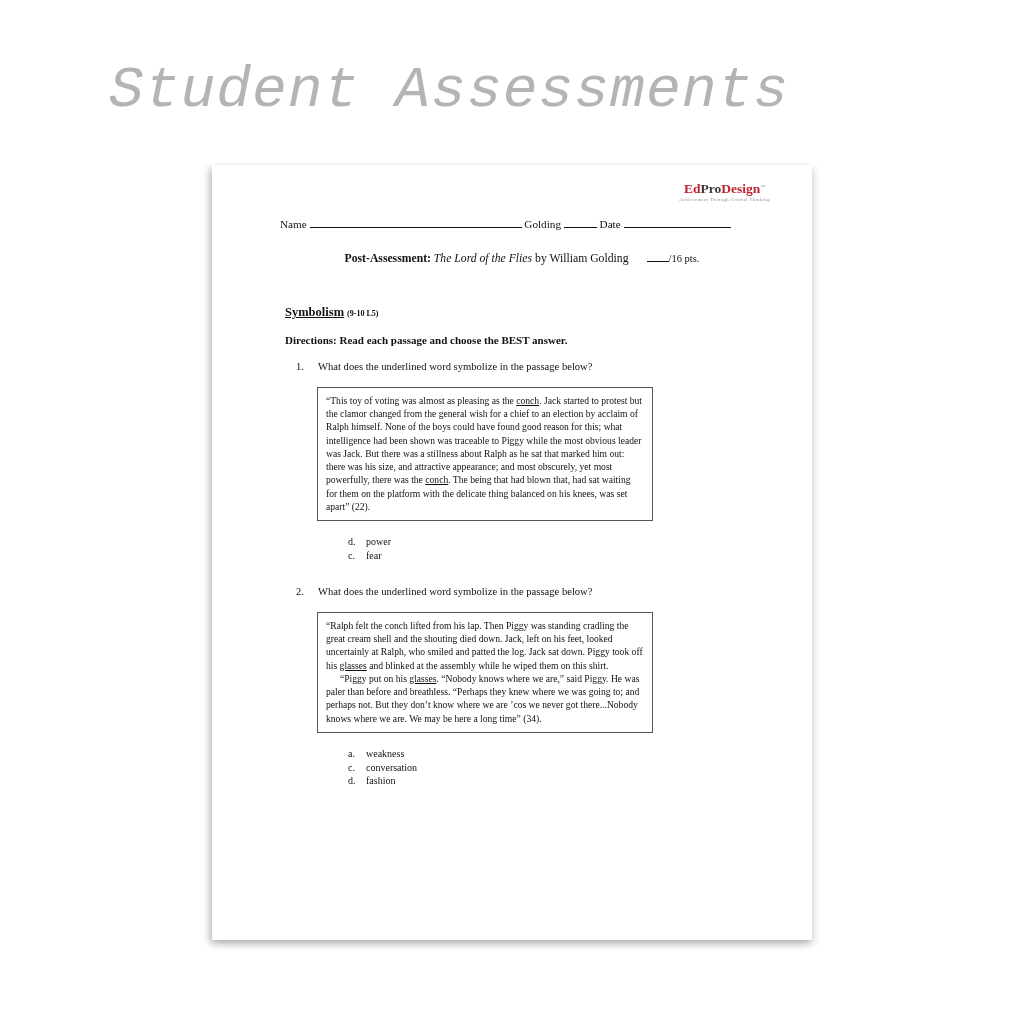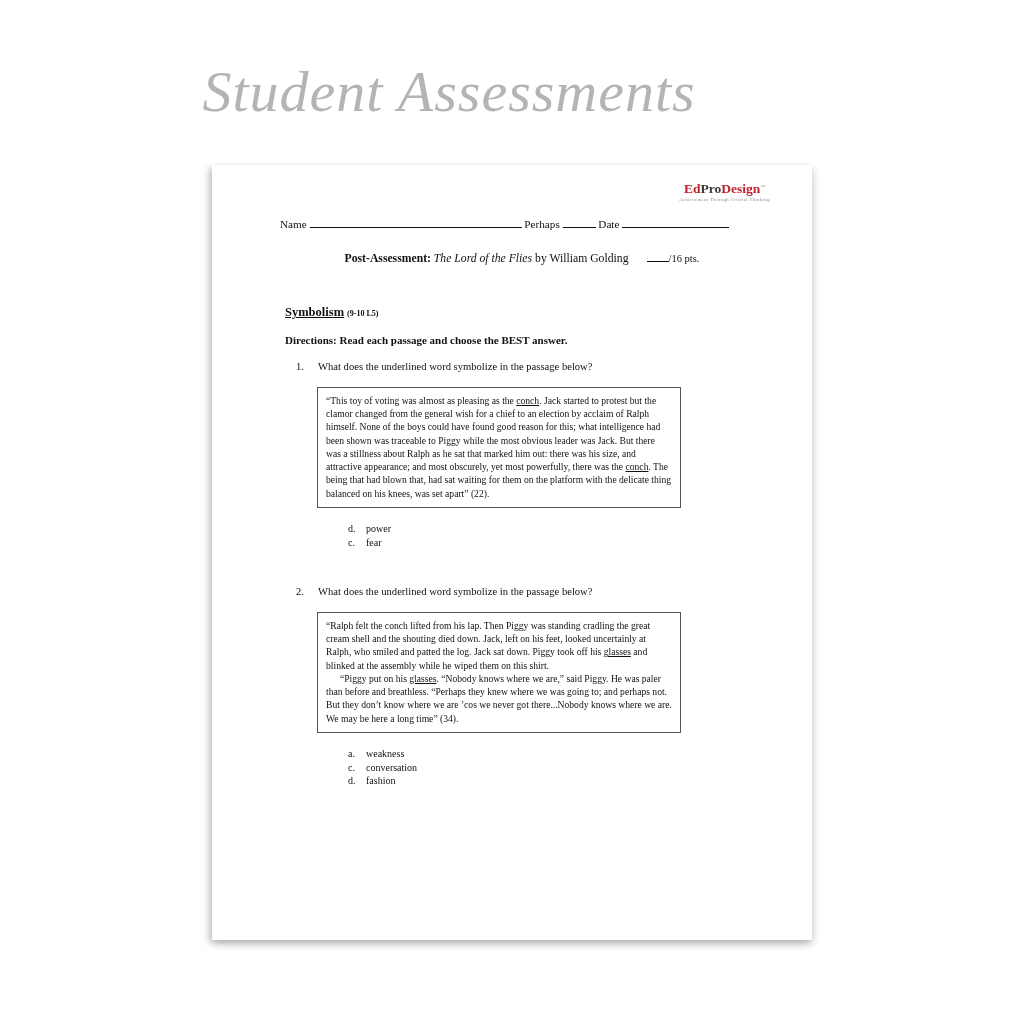--- a/index.html
+++ b/index.html
@@ -15,21 +15,21 @@
     overflow: hidden;
   }
 
   
   #banner-title {
     position: absolute;
     top: 58px;
     left: 0;
     width: 898px;
     text-align: center;
-    font-family: Liberation Serif, serif;
+    font-family: Liberation Mono, monospace;
     font-style: italic;
     font-size: 58px;
     letter-spacing: 1px;
     color: #b4b4b4;
     white-space: nowrap;
   }
 
   
   #paper {
     position: absolute;
@@ -167,21 +167,21 @@
     white-space: nowrap;
   }
   .q-num {
     display: inline-block;
     width: 22px;
   }
 
   .passage-box {
     margin-top: 15px;
     margin-left: 21px;
-    width: 364px;
+    width: 336px;
     border: 1px solid #555;
     padding: 6px 8px 7px 8px;
     box-sizing: border-box;
     font-size: 9.6px;
     line-height: 1.38;
     color: #111;
     text-align: left;
   }
   .passage-box p {
     margin: 0;
@@ -216,21 +216,21 @@
 <div id="paper">
   <div class="sheet-inner">
 
     <div id="logo">
       <div class="logo-word"><span class="lg-red">Ed</span><span class="lg-dark">Pro</span><span class="lg-red">Design</span><span class="lg-tm">™</span></div>
       <div class="logo-tagline">Achievement Through Critical Thinking</div>
     </div>
 
     <div id="idline"><span>Name</span>
       <span class="blank blank-name"></span>
-      <span>Perhaps</span>
+      <span>Golding</span>
       <span class="blank blank-period"></span>
       <span>Date</span>
       <span class="blank blank-date"></span></div>
 
     <div id="assess-line"><span class="bld">Post-Assessment:</span> <span class="ital">The Lord of the Flies</span><span> by William Golding</span><span class="ptsblank"></span><span class="pts">/16 pts.</span></div>
 
     <div id="skill-head"><span class="skill-name">Symbolism</span><span class="skill-code">(9-10 L5)</span></div>
 
     <div id="directions">Directions: Read each passage and choose the BEST answer.</div>
 

